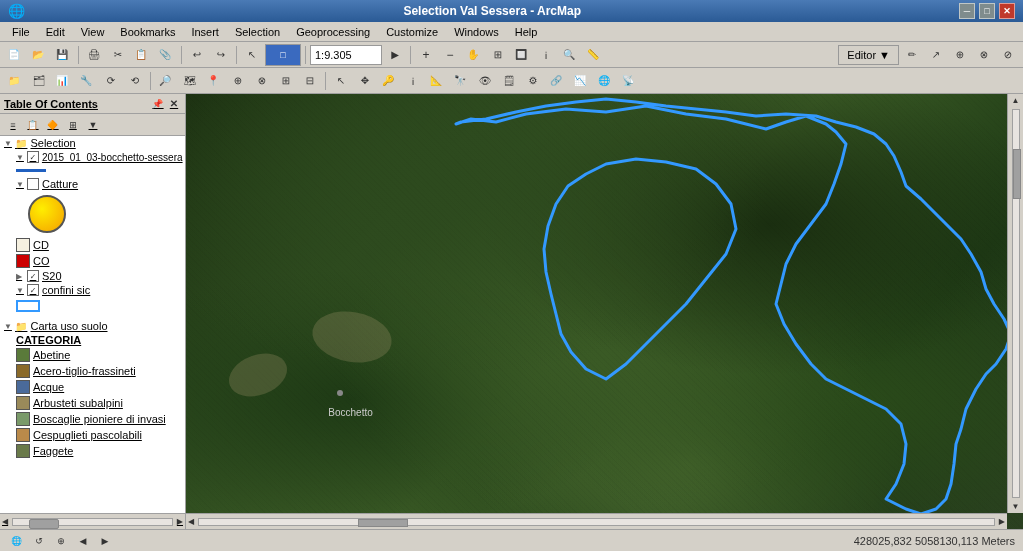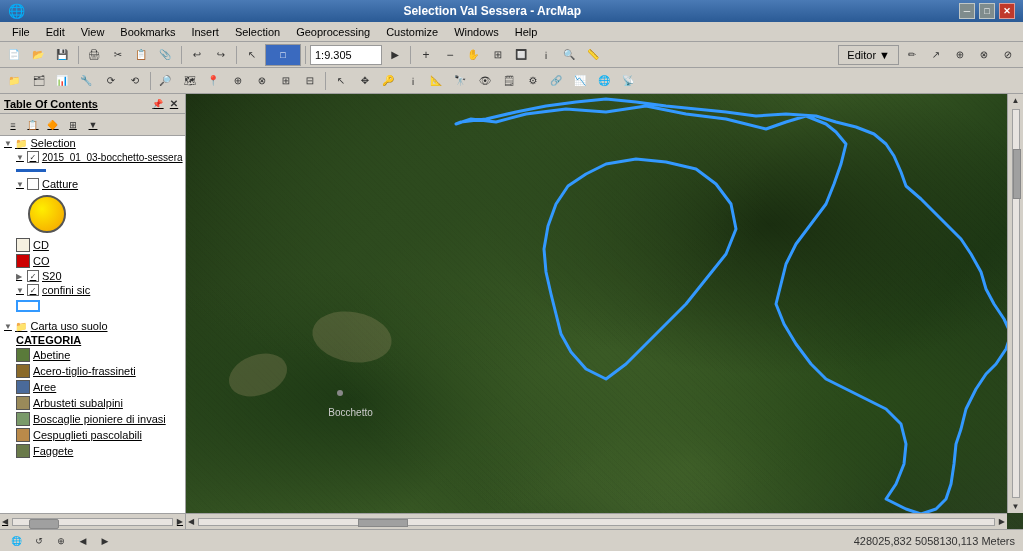--- a/index.html
+++ b/index.html
@@ -386,21 +386,21 @@
       <div class="toc-item toc-indent1">
         <div class="legend-swatch" style="background:#5a7a3a;"></div>
         <span>Abetine</span>
       </div>
       <div class="toc-item toc-indent1">
         <div class="legend-swatch" style="background:#8a6a2a;"></div>
         <span>Acero-tiglio-frassineti</span>
       </div>
       <div class="toc-item toc-indent1">
         <div class="legend-swatch" style="background:#4a6a9a;"></div>
-        <span>Aree</span>
+        <span>Acque</span>
       </div>
       <div class="toc-item toc-indent1">
         <div class="legend-swatch" style="background:#9a8a5a;"></div>
         <span>Arbusteti subalpini</span>
       </div>
       <div class="toc-item toc-indent1">
         <div class="legend-swatch" style="background:#7a9a6a;"></div>
         <span>Boscaglie pioniere di invasi</span>
       </div>
       <div class="toc-item toc-indent1">

